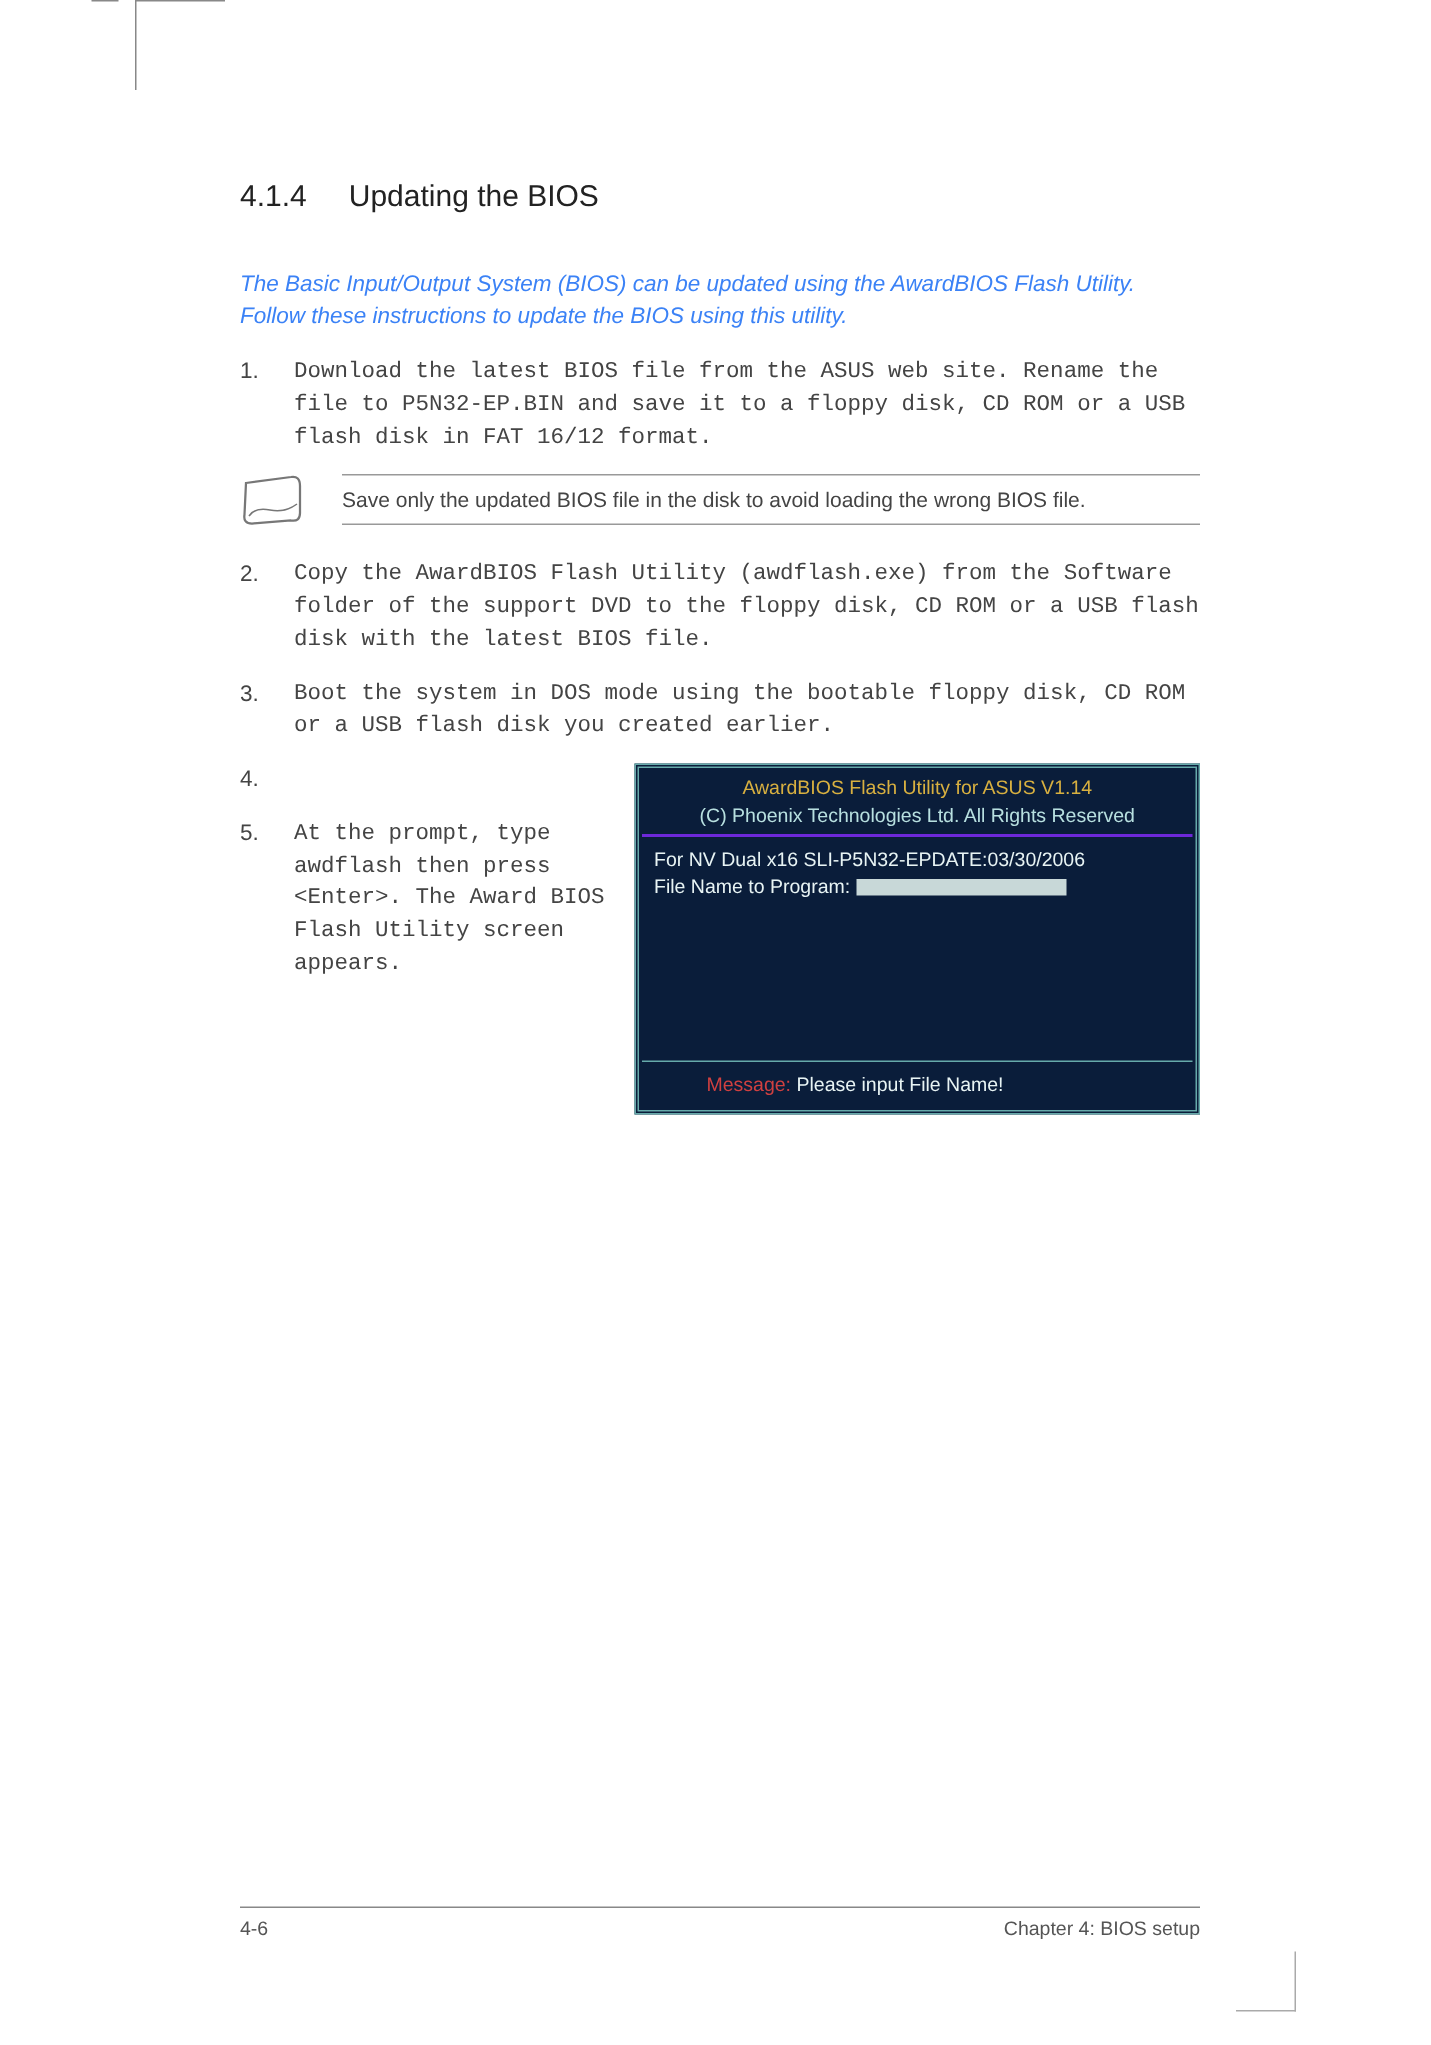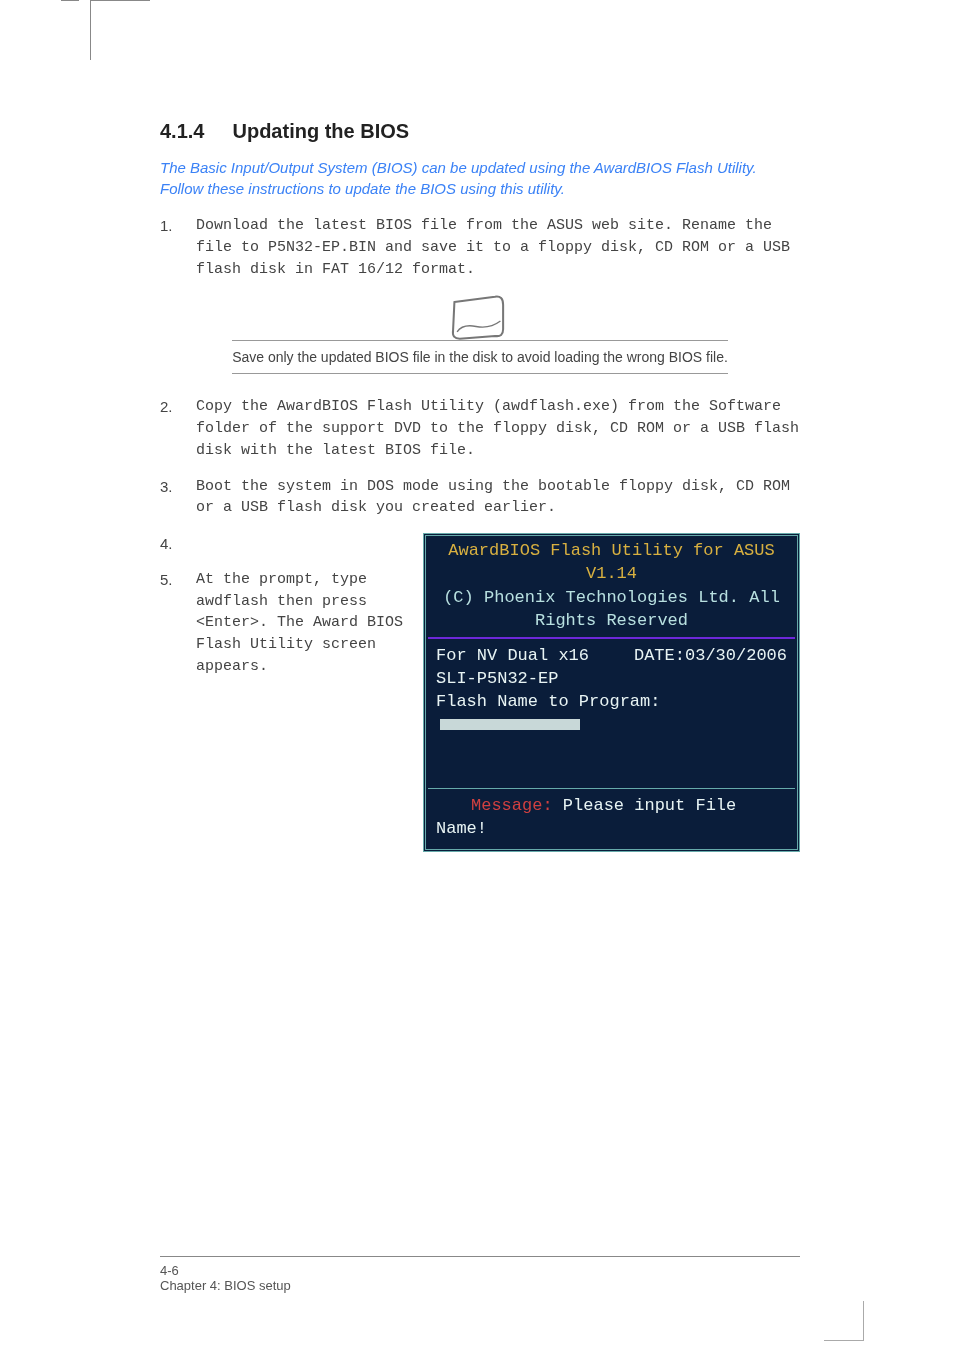--- a/index.html
+++ b/index.html
@@ -33,23 +33,23 @@
     background:#888;
   }
   .page {
     position: absolute;
     top: 120px;
     left: 160px;
     width: 640px;
   }
   h2 {
     font-size: 20px;
-    font-weight: bold;
+    font-weight: normal;
     color: #222;
-    margin-bottom: 14px;
+    margin-bottom: 36px;
   }
   h2 .num { display:inline-block; margin-right: 28px; }
   p.intro {
     font-size: 15px;
     line-height: 1.4;
     color: #3b82f6;
     margin-bottom: 16px;
     font-style: italic;
   }
   ol.main { list-style: none; }
@@ -58,22 +58,22 @@
     font-size: 15px;
     line-height: 1.45;
     color: #444;
     margin-bottom: 14px;
   }
   ol.main > li .n { flex: 0 0 36px; }
   ol.main > li .t { flex: 1; font-family: Liberation Mono, monospace; }
   .note-box {
     display: flex;
     align-items: center;
+    gap: 22px;
     margin: 10px 0 22px 0;
-    flex-direction: column;
   }
   .note-icon {
     flex: 0 0 46px;
     height: 34px;
   }
   .note-line {
     flex:1;
     border-top: 1px solid #999;
     border-bottom: 1px solid #999;
     padding: 8px 0;
@@ -84,22 +84,22 @@
     display:flex;
     gap: 18px;
     align-items: flex-start;
   }
   .cols .left { flex: 0 0 245px; }
   .cols .right { flex: 1; }
   .bios-box {
     background: #0a1d3a;
     border: 3px double #6aa;
     padding: 2px;
-    font-family: Liberation Mono, monospace;
-    font-size: 17px;
+    font-family: Liberation Sans, sans-serif;
+    font-size: 13px;
     color: #b8e0e0;
     line-height: 1.35;
   }
   .bios-box .hdr {
     text-align: center;
     color: #d8b040;
     padding: 2px 6px 1px;
   }
   .bios-box .hdr2 {
     text-align: center;
@@ -129,21 +129,20 @@
     position: absolute;
     bottom: 70px;
     left: 160px;
     width: 640px;
     border-top: 1px solid #888;
     padding-top: 6px;
     display: flex;
     justify-content: space-between;
     font-size: 13px;
     color: #555;
-    flex-direction: column;
   }
   .crop-bot-right {
     position:absolute;
     bottom: 22px;
     right: 90px;
     width: 40px; height: 40px;
     border-right:1px solid #aaa;
     border-bottom:1px solid #aaa;
   }
 </style>
@@ -201,21 +200,21 @@
     <div class="right">
       <div class="bios-box">
         <div class="hdr">AwardBIOS Flash Utility for ASUS V1.14</div>
         <div class="hdr2">(C) Phoenix Technologies Ltd. All Rights Reserved</div>
         <div class="body">
           <div class="row1">
             <span>For NV Dual x16 SLI-P5N32-EP</span>
             <span>DATE:03/30/2006</span>
           </div>
           <div class="prog">
-            <span>Flash Name to Program:</span><span class="cursor"></span>
+            <span>File Name to Program:</span><span class="cursor"></span>
           </div>
         </div>
         <div class="msg">
           <span class="lbl">Message:</span><span class="txt"> Please input File Name!</span>
         </div>
       </div>
     </div>
   </div>
 
 </div>

